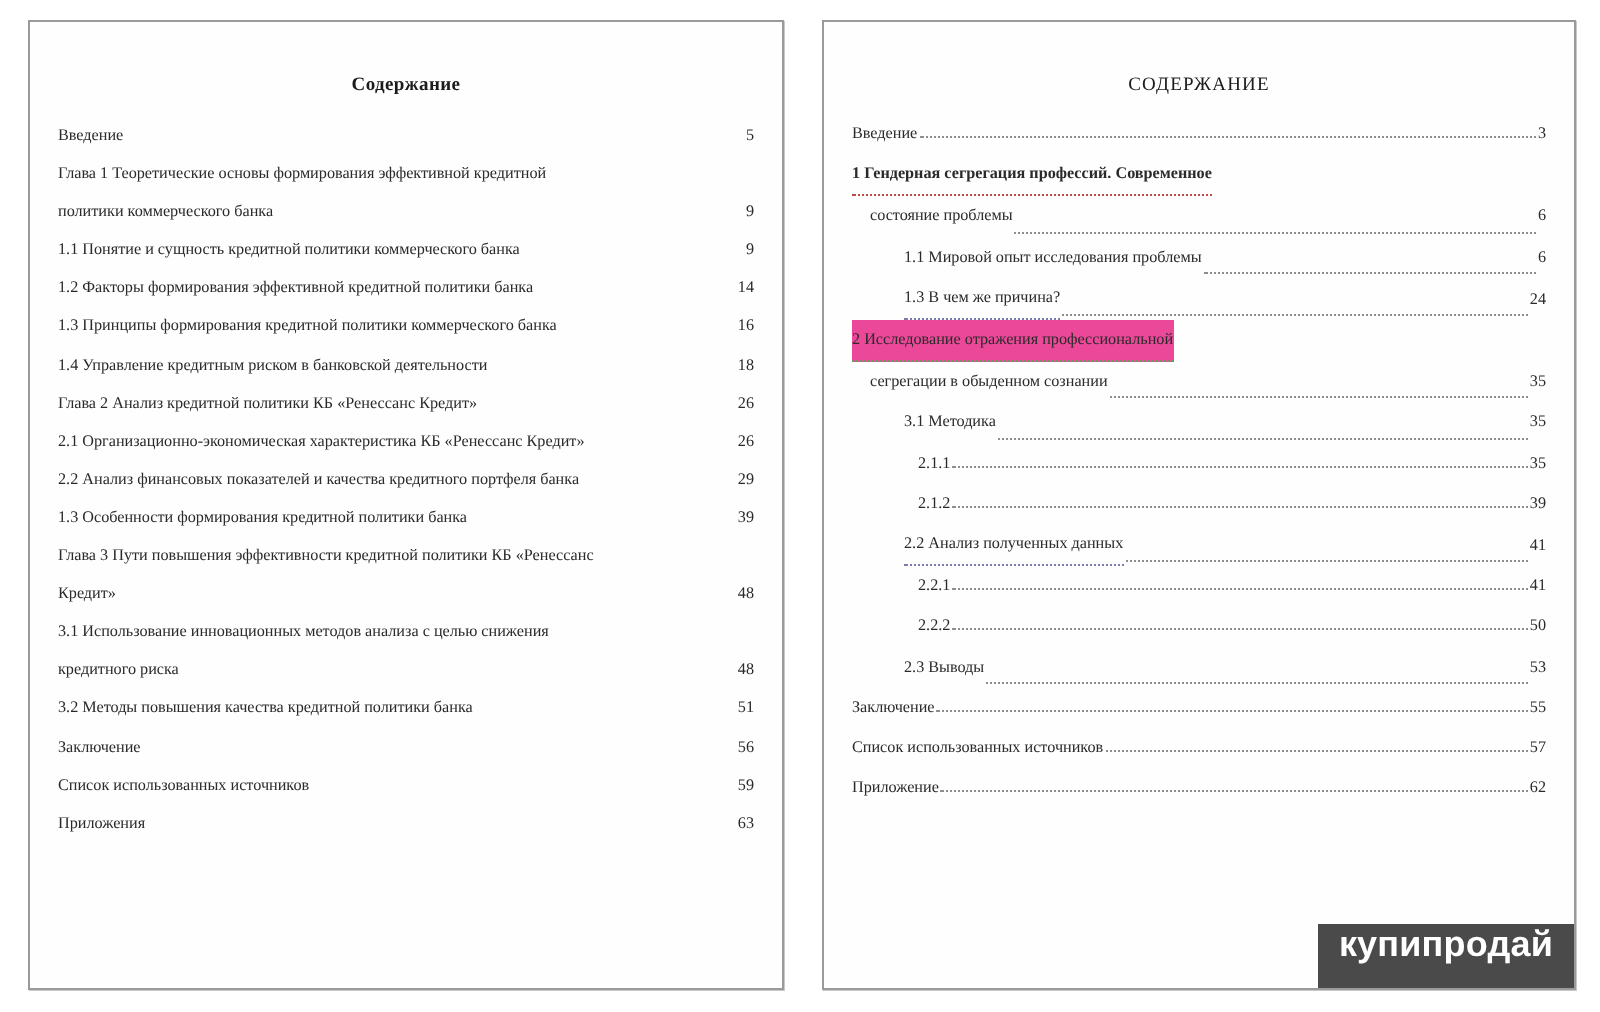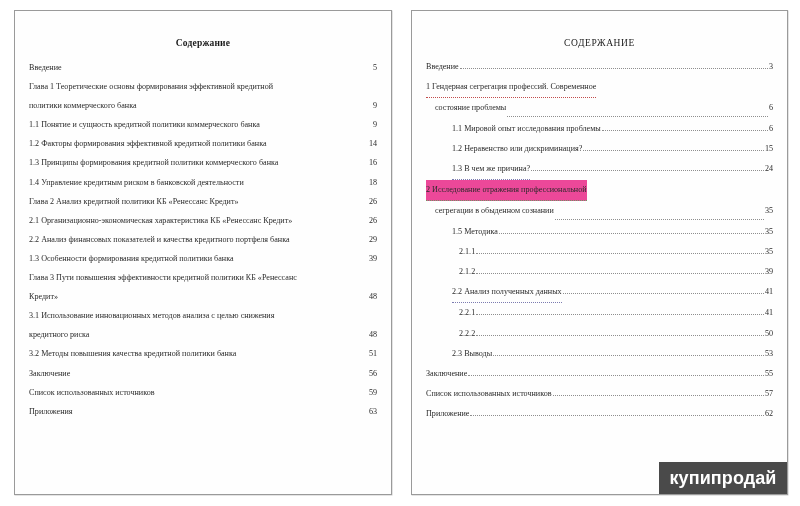--- a/index.html
+++ b/index.html
@@ -124,46 +124,47 @@
   }
   .row-r .pg {
     flex: 0 0 auto;
     text-align: right;
   }
   .row-r.nopage .leader { border-bottom: none; }
   .row-r.nopage .pg { visibility: hidden; }
 
   .ind0 { padding-left: 0px; }
   .ind1 { padding-left: 9px; align-items: flex-end; }
-  .ind2 { padding-left: 26px; }
+  .ind2 { padding-left: 26px; align-items: flex-end; }
   .ind3 { padding-left: 33px; }
 
   
   .sp-red {
     border-bottom: 1px dotted #c14b4b;
     padding-bottom: 0px;
+    font-weight: bold;
   }
   .sp-green {
     background: #ec4899;
     border-bottom: 1px dotted #6b9b63;
   }
   .sp-blue {
     border-bottom: 1px dotted #7b7bb0;
   }
 
   
   .watermark {
     position: absolute;
     left: 659px;
     top: 462px;
     width: 128px;
     height: 32px;
     background: #4a4a4a;
     display: flex;
-    align-items: center;
+    align-items: flex-start;
     justify-content: center;
     font-family: "Liberation Sans", "DejaVu Sans", sans-serif;
     font-size: 18px;
     font-weight: bold;
     color: #ffffff;
     letter-spacing: 0.1px;
     box-sizing: border-box;
   }
 </style>
 </head>
@@ -297,46 +298,41 @@
           <span class="leader"></span>
           <span class="pg">6</span>
         </li>
 
         <li class="row-r ind2">
           <span class="txt">1.1 Мировой опыт исследования проблемы</span>
           <span class="leader"></span>
           <span class="pg">6</span>
         </li>
 
-        <li class="row-r ind2">
-          <span class="txt">1.2 Неравенство или дискриминация?</span>
-          <span class="leader"></span>
-          <span class="pg">15</span>
-        </li>
 
         <li class="row-r ind2">
           <span class="txt sp-blue">1.3 В чем же причина?</span>
           <span class="leader"></span>
           <span class="pg">24</span>
         </li>
 
         <li class="row-r ind0 nopage">
           <span class="txt sp-green">2 Исследование отражения профессиональной</span>
           <span class="leader"></span>
           <span class="pg"></span>
         </li>
 
         <li class="row-r ind1">
           <span class="txt">сегрегации в обыденном сознании</span>
           <span class="leader"></span>
           <span class="pg">35</span>
         </li>
 
         <li class="row-r ind2">
-          <span class="txt">1.5 Методика</span>
+          <span class="txt">3.1 Методика</span>
           <span class="leader"></span>
           <span class="pg">35</span>
         </li>
 
         <li class="row-r ind3">
           <span class="txt">2.1.1</span>
           <span class="leader"></span>
           <span class="pg">35</span>
         </li>
 

